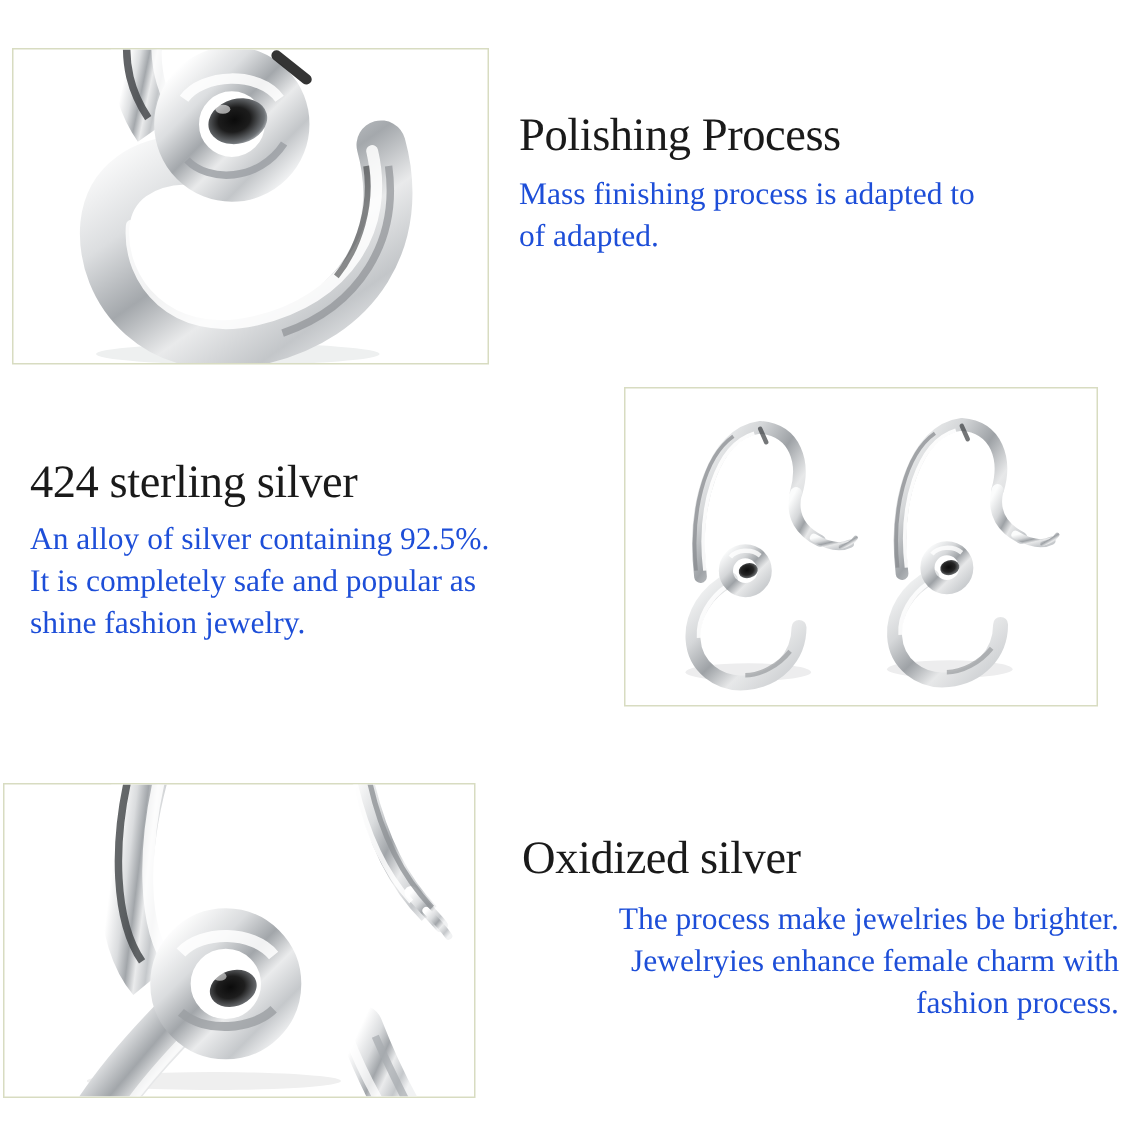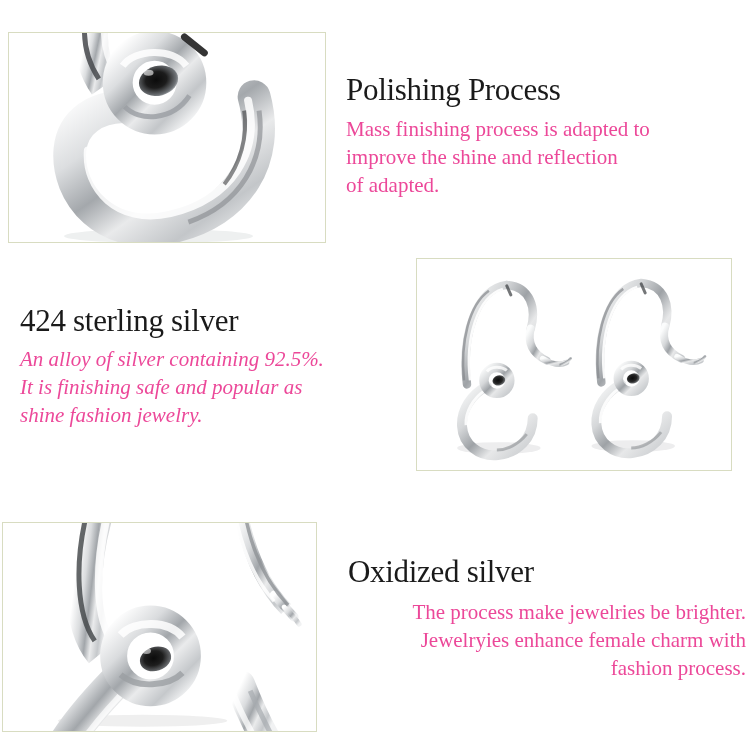--- a/index.html
+++ b/index.html
@@ -28,26 +28,26 @@
   #section-sterling  { left: 20px;  top: 303px; width: 392px; }
   #section-oxidized  { left: 348px; top: 554px; width: 398px; }
   .section-title {
     font-size: 31px;
     line-height: 36px;
     color: #1a1a1a;
     letter-spacing: -0.3px;
     white-space: nowrap;
   }
   .section-body { margin-top: 7px; }
-  #section-sterling .section-body { margin-top: 6px; font-style: italic; }
+  #section-sterling .section-body { margin-top: 6px; }
   #section-oxidized .section-body { margin-top: 8px; text-align: right; }
   .body-line {
     font-size: 21px;
     line-height: 28px;
-    color: #ec4899;
+    color: #1d4ed8;
     white-space: nowrap;
   }
 </style>
 </head>
 <body>
 
 <div class="canvas">
 
   <div class="photo" id="photo-top-left">
     <svg viewBox="0 0 317 210">
@@ -84,30 +84,29 @@
       <path d="M 176 4 L 196 20" stroke="#1f1f1f" stroke-width="7" opacity="0.9" stroke-linecap="round"></path>
       <ellipse cx="150" cy="48" rx="20" ry="15" fill="url(#h1)" transform="rotate(-15 150 48)"></ellipse>
       <ellipse cx="140" cy="40" rx="5" ry="3" fill="#ffffff" opacity="0.6"></ellipse>
     </svg>
   </div>
 
   <div class="text-block" id="section-polishing">
     <div class="section-title">Polishing Process</div>
     <div class="section-body">
       <div class="body-line">Mass finishing process is adapted to</div>
-      <div class="body-line">improve the shine and reflection</div>
       <div class="body-line">of adapted.</div>
     </div>
   </div>
 
   <div class="text-block" id="section-sterling">
     <div class="section-title">424 sterling silver</div>
     <div class="section-body">
       <div class="body-line">An alloy of silver containing 92.5%.</div>
-      <div class="body-line">It is finishing safe and popular as</div>
+      <div class="body-line">It is completely safe and popular as</div>
       <div class="body-line">shine fashion jewelry.</div>
     </div>
   </div>
 
   <div class="photo" id="photo-mid-right">
     <svg viewBox="0 0 315 212">
       <defs>
         <linearGradient id="m2" x1="0%" y1="0%" x2="100%" y2="100%">
           <stop offset="0%" stop-color="#fbfcfc"></stop>
           <stop offset="30%" stop-color="#d5d7d9"></stop>

